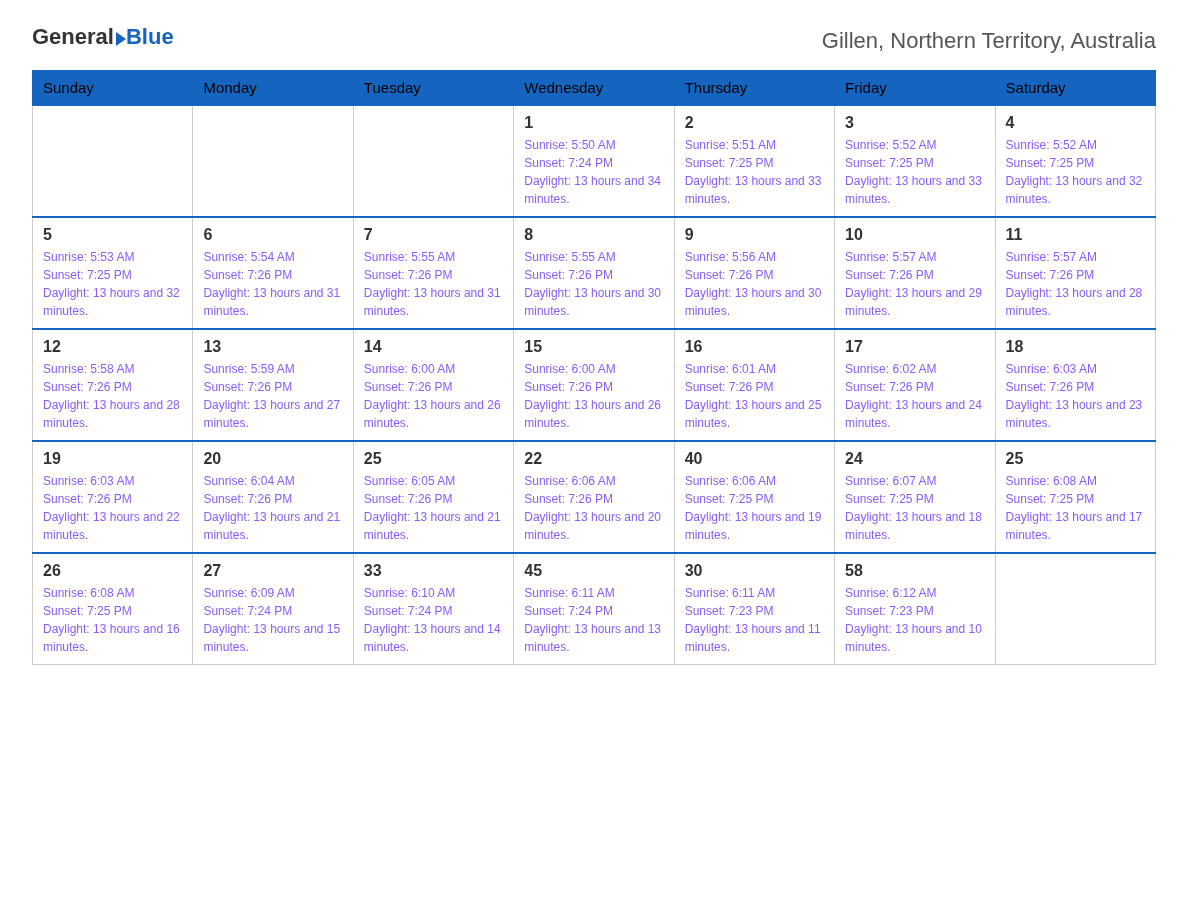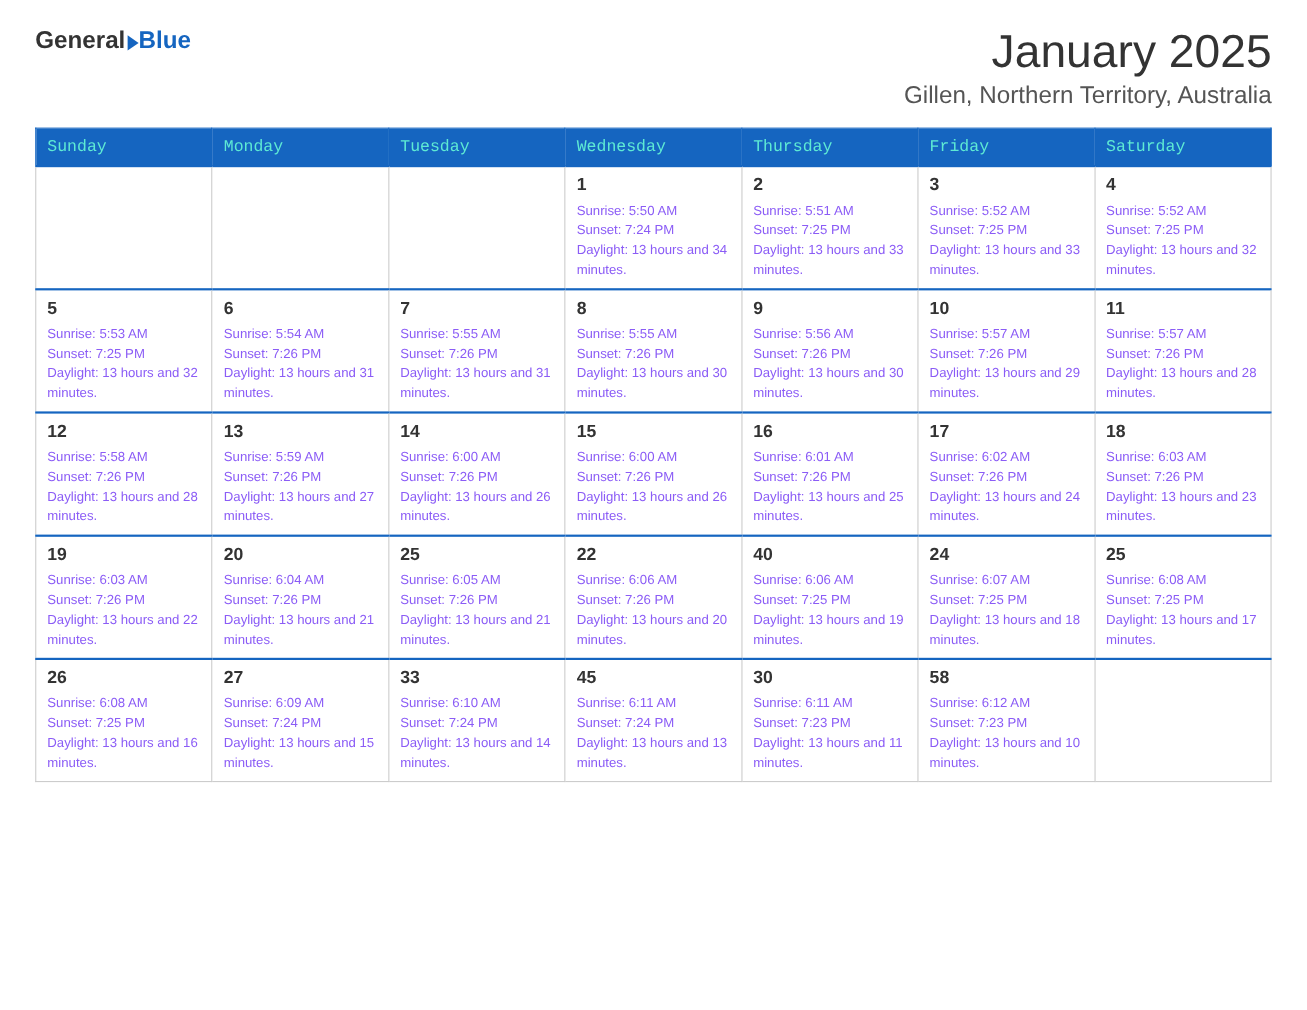--- a/index.html
+++ b/index.html
@@ -54,27 +54,26 @@
       color: #555;
       margin-top: 4px;
     }
     .calendar {
       width: 100%;
       border-collapse: collapse;
       margin-top: 8px;
     }
     .calendar thead th {
       background: #1565c0;
-      color: #5eead4;
+      color: #000000;
       font-size: 15px;
       font-weight: normal;
       padding: 8px 10px;
       text-align: left;
       border: 1px solid #1565c0;
-      font-family: Liberation Mono, monospace;
     }
     .calendar tbody td {
       vertical-align: top;
       padding: 8px 10px;
       border: 1px solid #ccc;
       border-top: 2px solid #1565c0;
       font-size: 12px;
       color: #333;
       width: calc(100% / 7);
       min-height: 100px;
@@ -109,21 +108,20 @@
   <div class="logo">
     <div class="logo-text-block">
       <div class="logo-top-line">
         <span class="logo-general">General</span>
         <div class="logo-arrow"></div>
       </div>
       <span class="logo-blue">Blue</span>
     </div>
   </div>
   <div class="title-block">
-    <div class="calendar-title">January 2025</div>
     <div class="calendar-subtitle">Gillen, Northern Territory, Australia</div>
   </div>
 </div>
 
 <table class="calendar">
   <thead>
     <tr>
     <th>Sunday</th>
         <th>Monday</th>
         <th>Tuesday</th>

